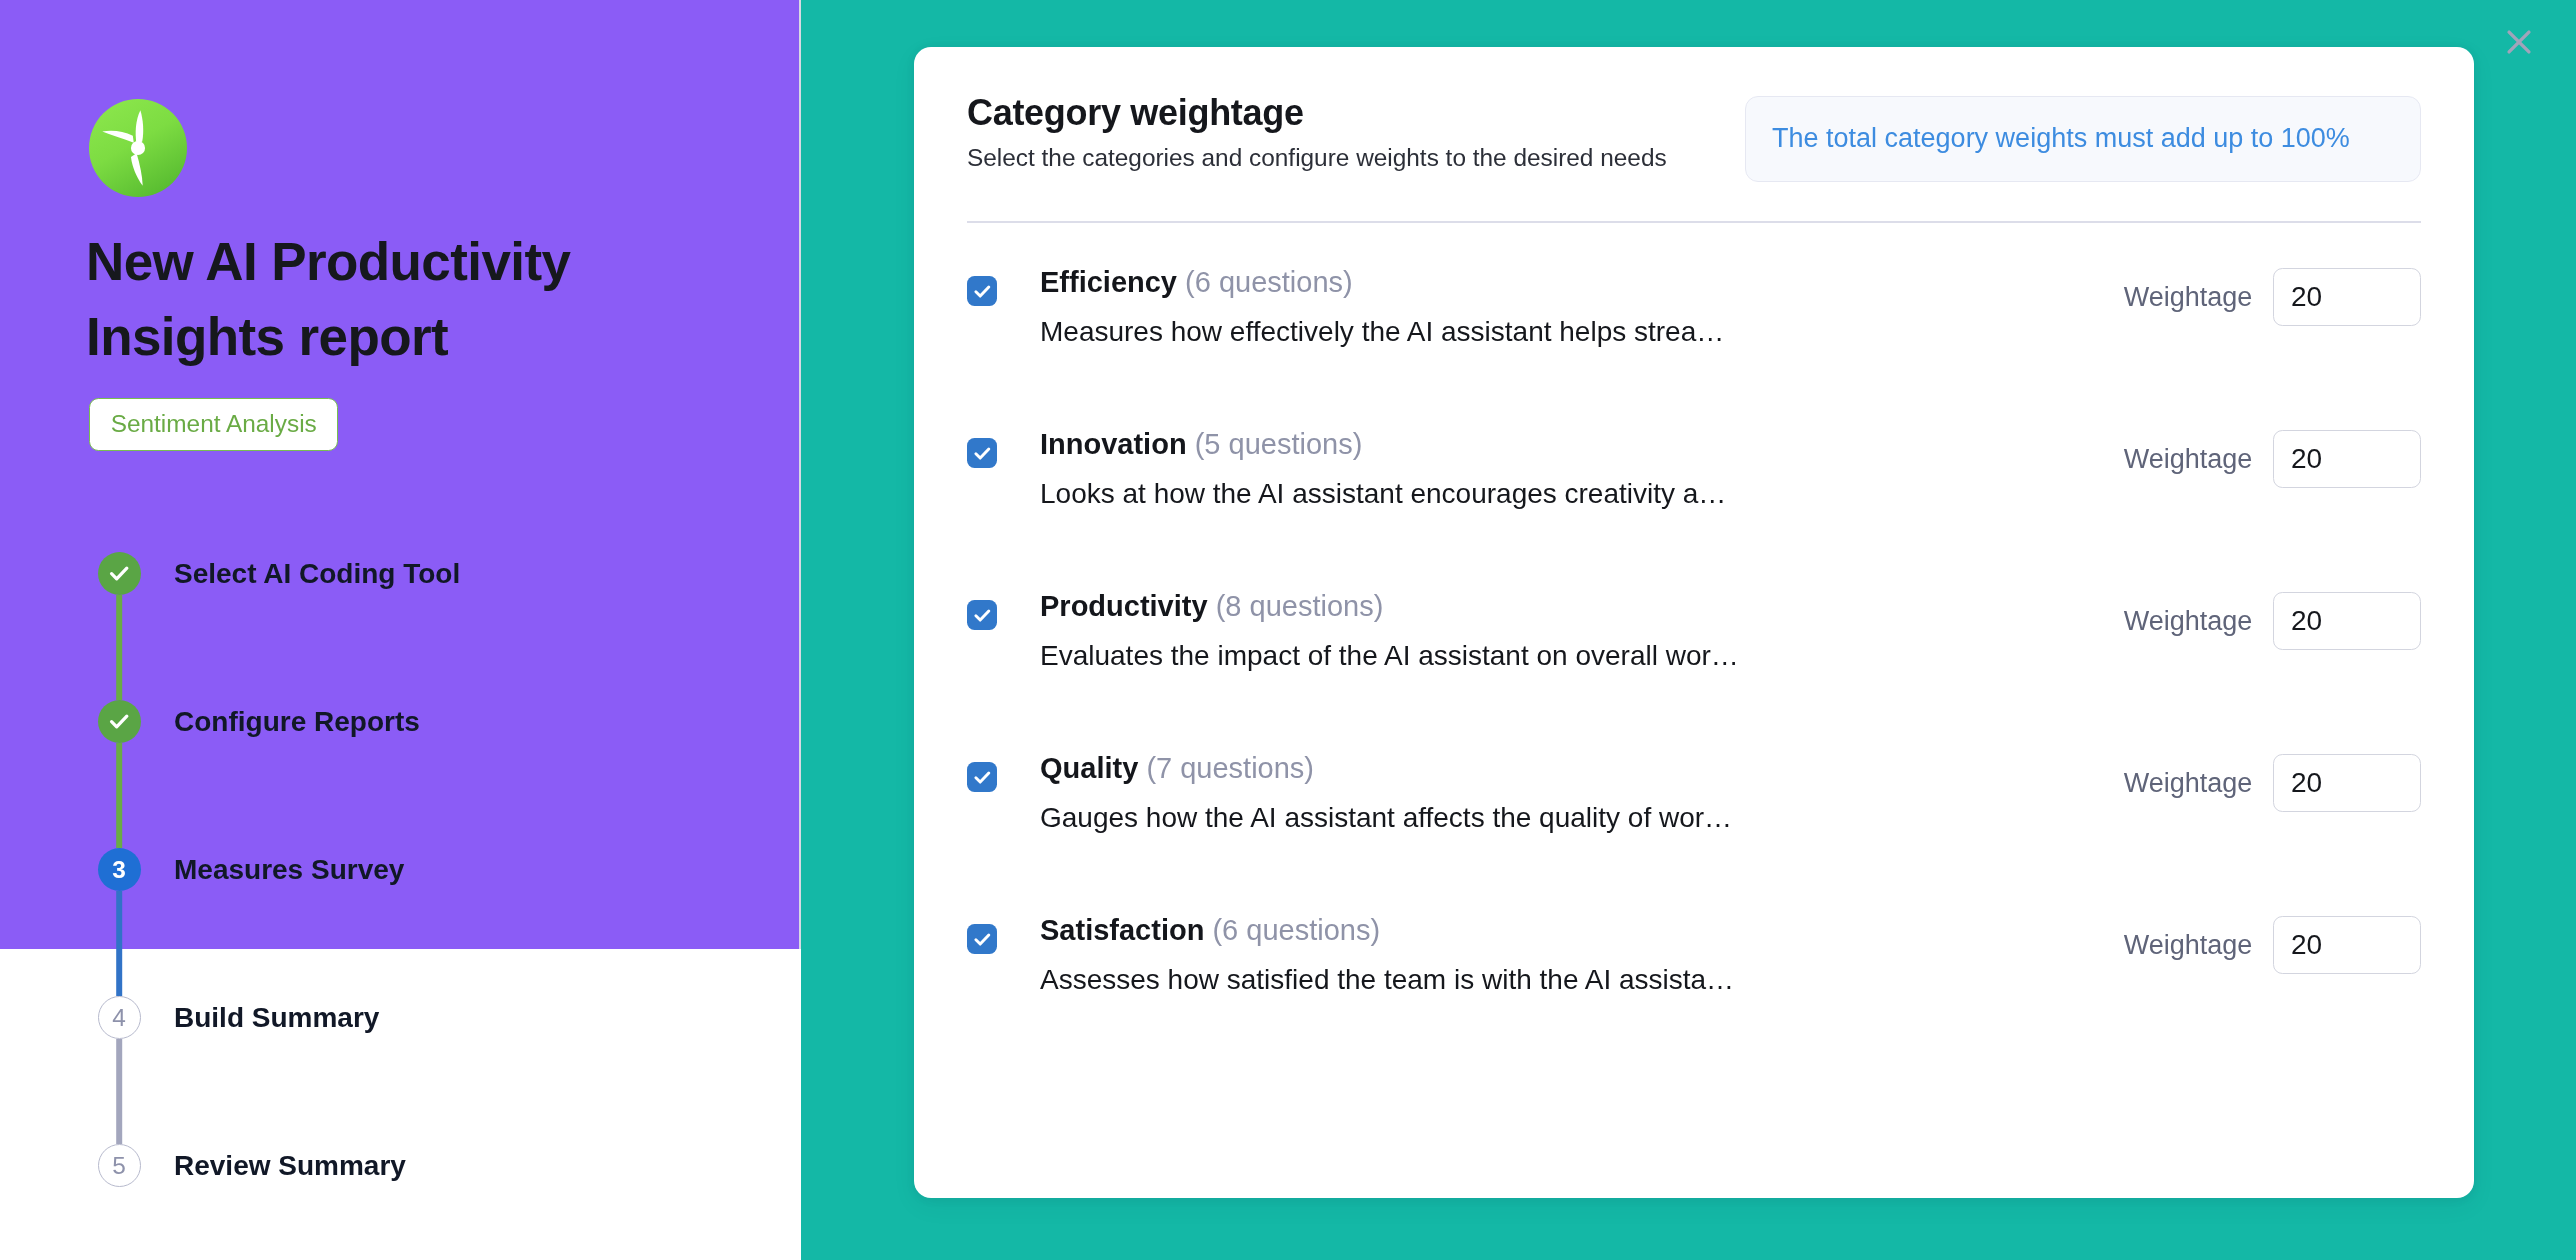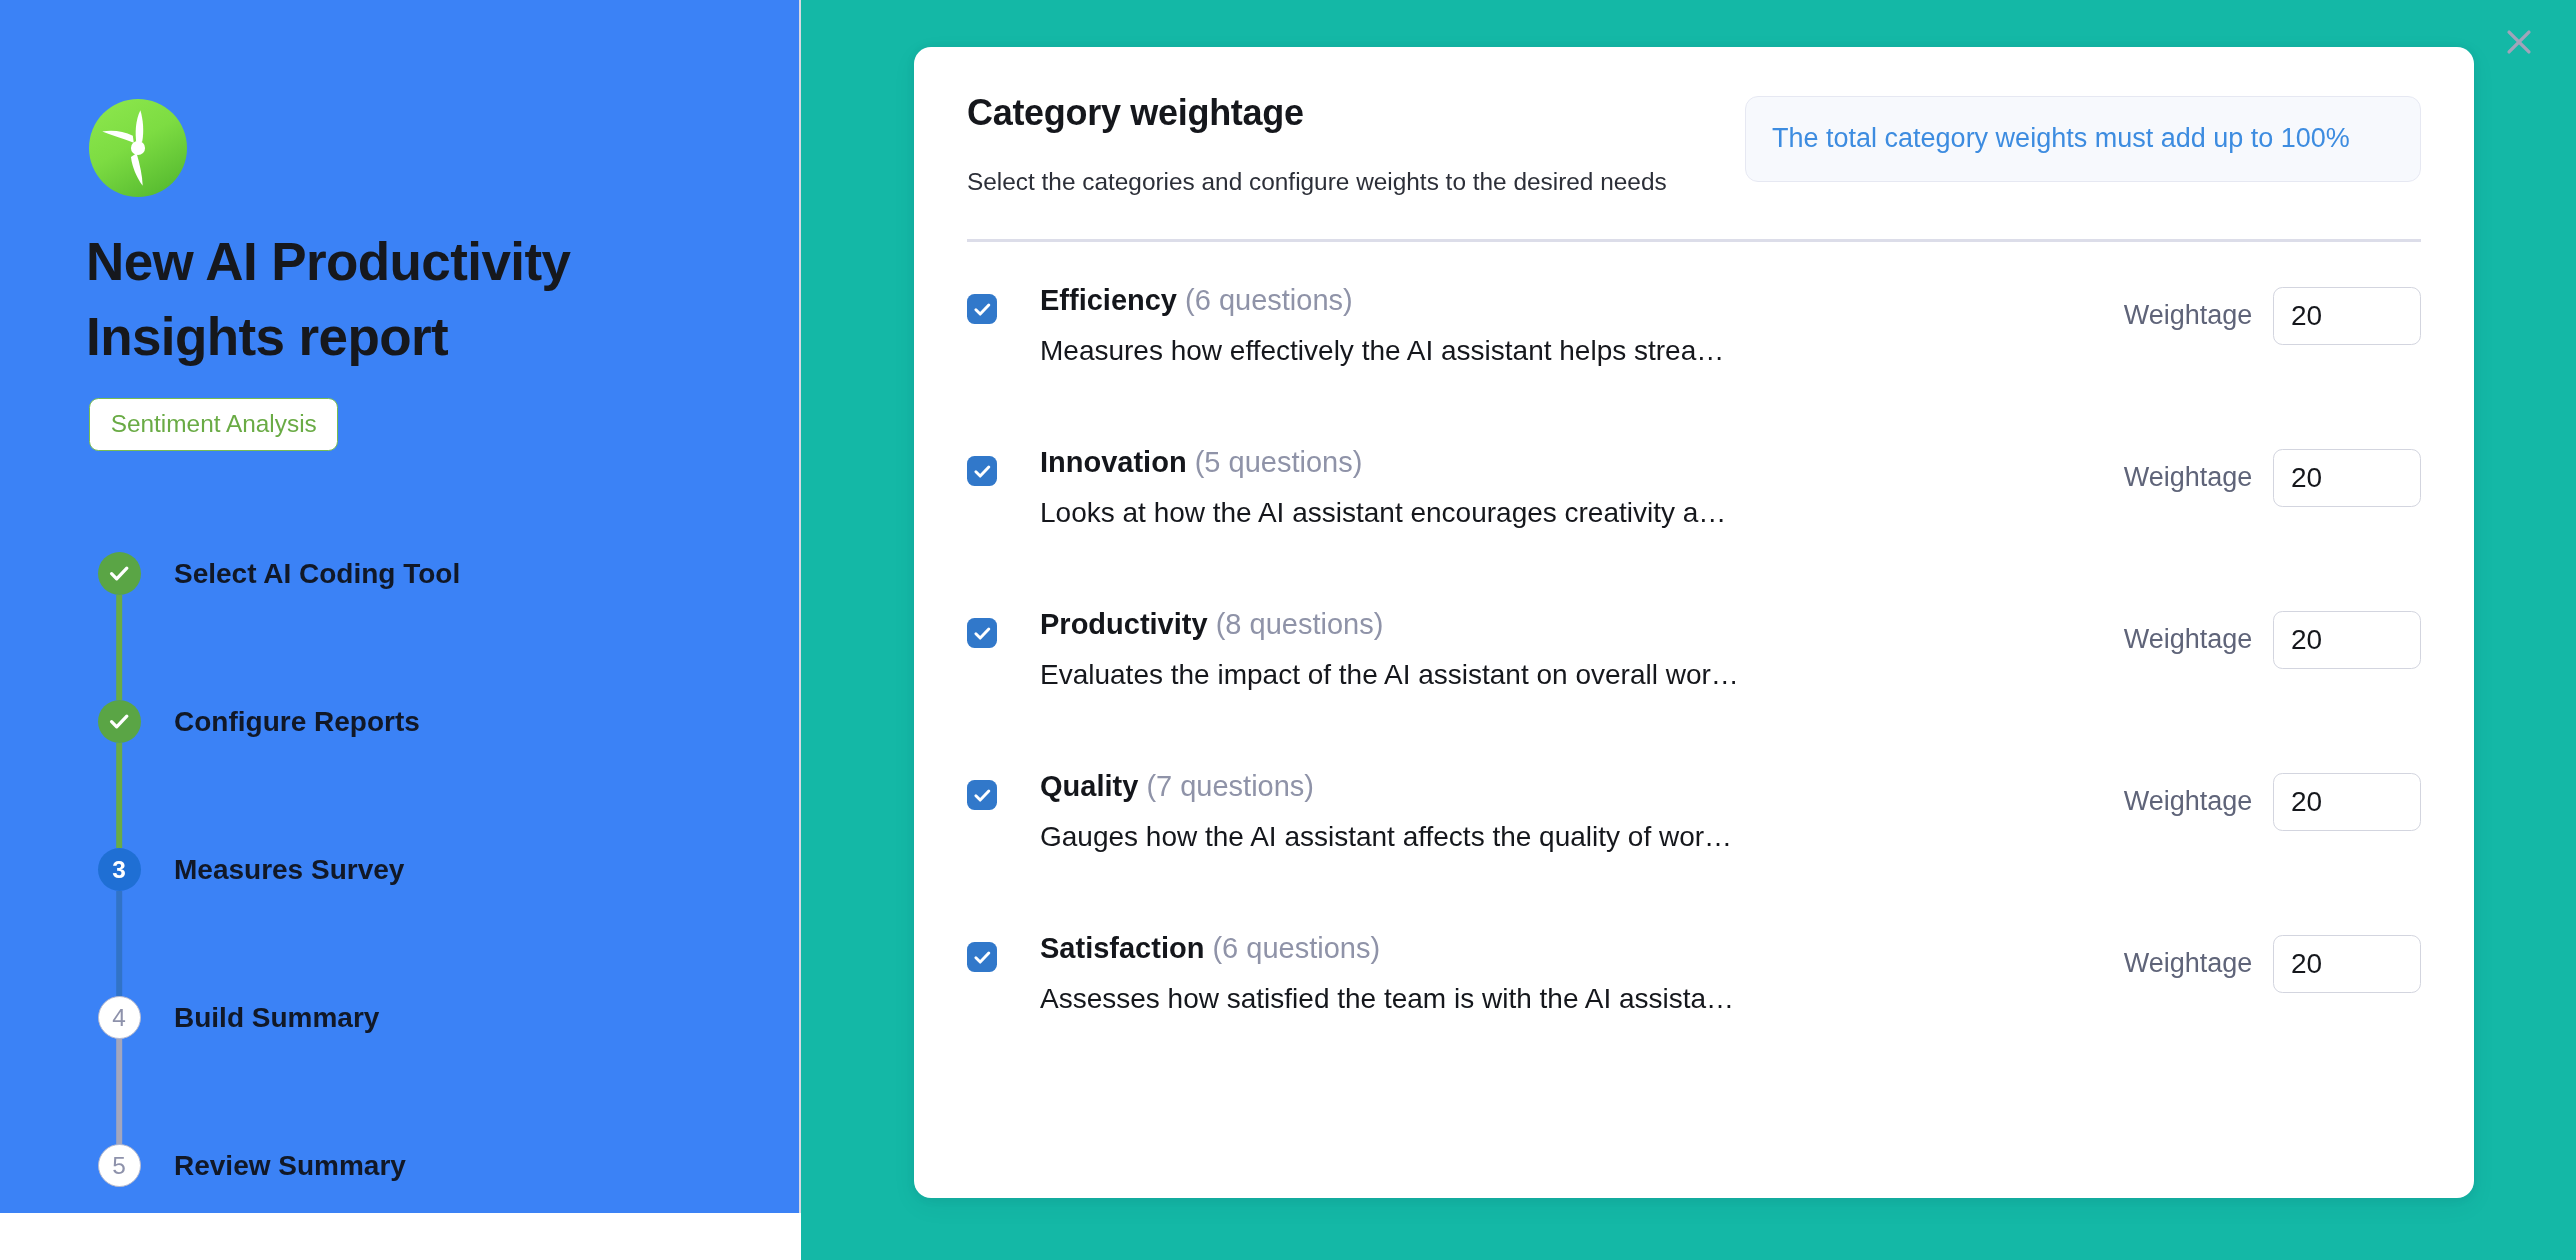--- a/index.html
+++ b/index.html
@@ -20,22 +20,22 @@
   .app {
     position: relative;
     width: 2576px;
     height: 1261px;
     display: flex;
   }
 
   
   .sidebar {
     width: 801px;
-    height: 1213px;
-    background: #3b82f6;
+    height: 949px;
+    background: #8b5cf6;
     border-right: 2.8px solid #d8d9e3;
     flex: 0 0 801px;
     position: relative;
   }
 
   .logo {
     position: absolute;
     left: 89px;
     top: 99px;
     width: 98px;
@@ -191,21 +191,21 @@
   }
 
   .card-title {
     font-size: 36px;
     line-height: 45px;
     font-weight: 700;
     color: #15171c;
     letter-spacing: -0.3px;
   }
   .card-sub {
-    margin-top: 29px;
+    margin-top: 5px;
     font-size: 24.4px;
     line-height: 36px;
     color: #2c2f38;
     max-width: 723px;
   }
 
   .notice {
     flex: 0 0 676px;
     width: 676px;
     margin-top: 5.6px;

